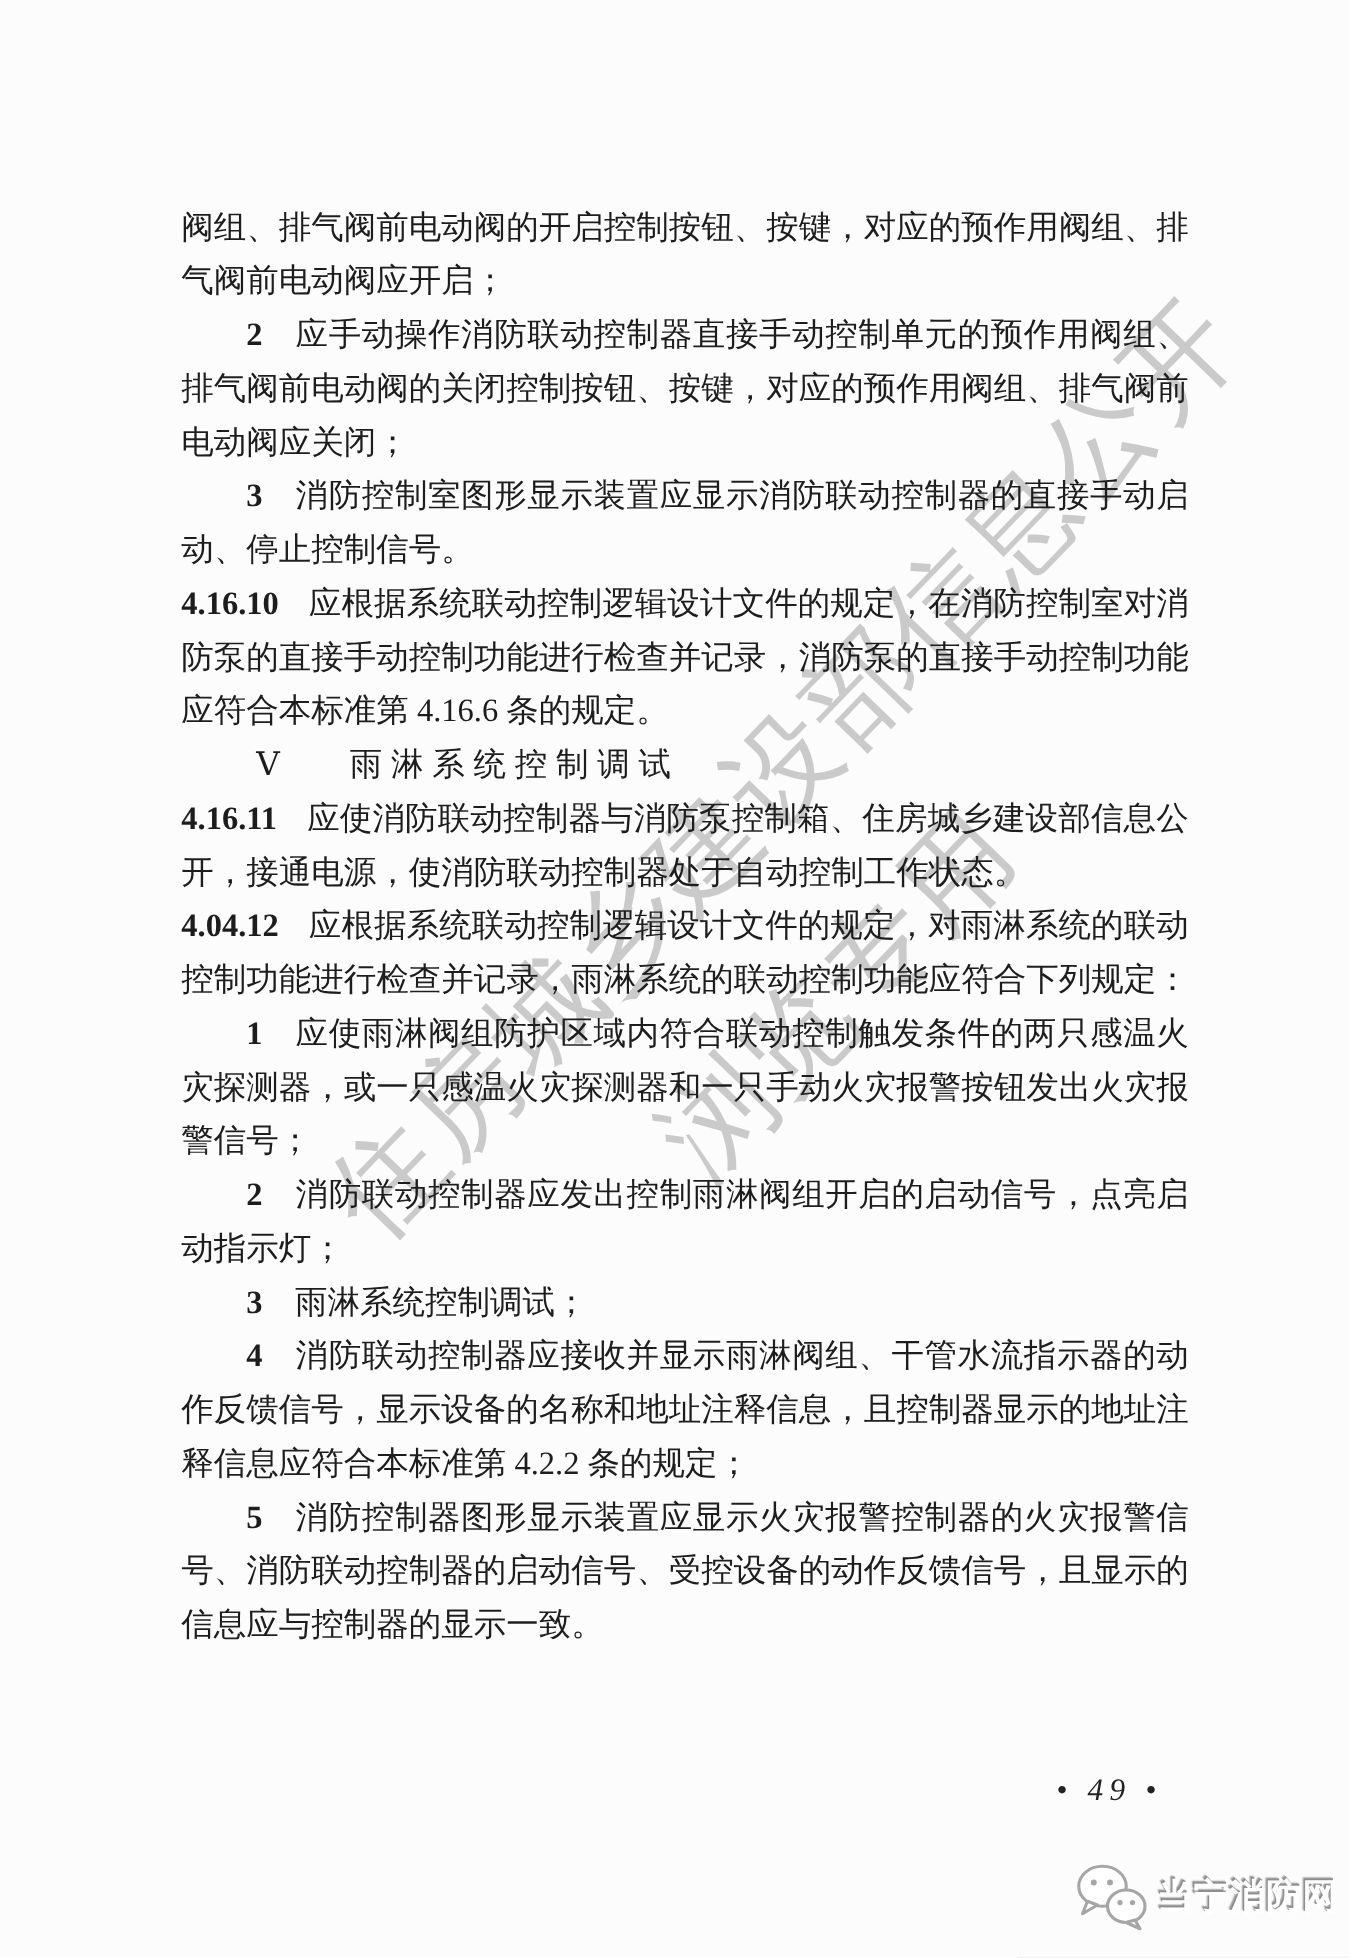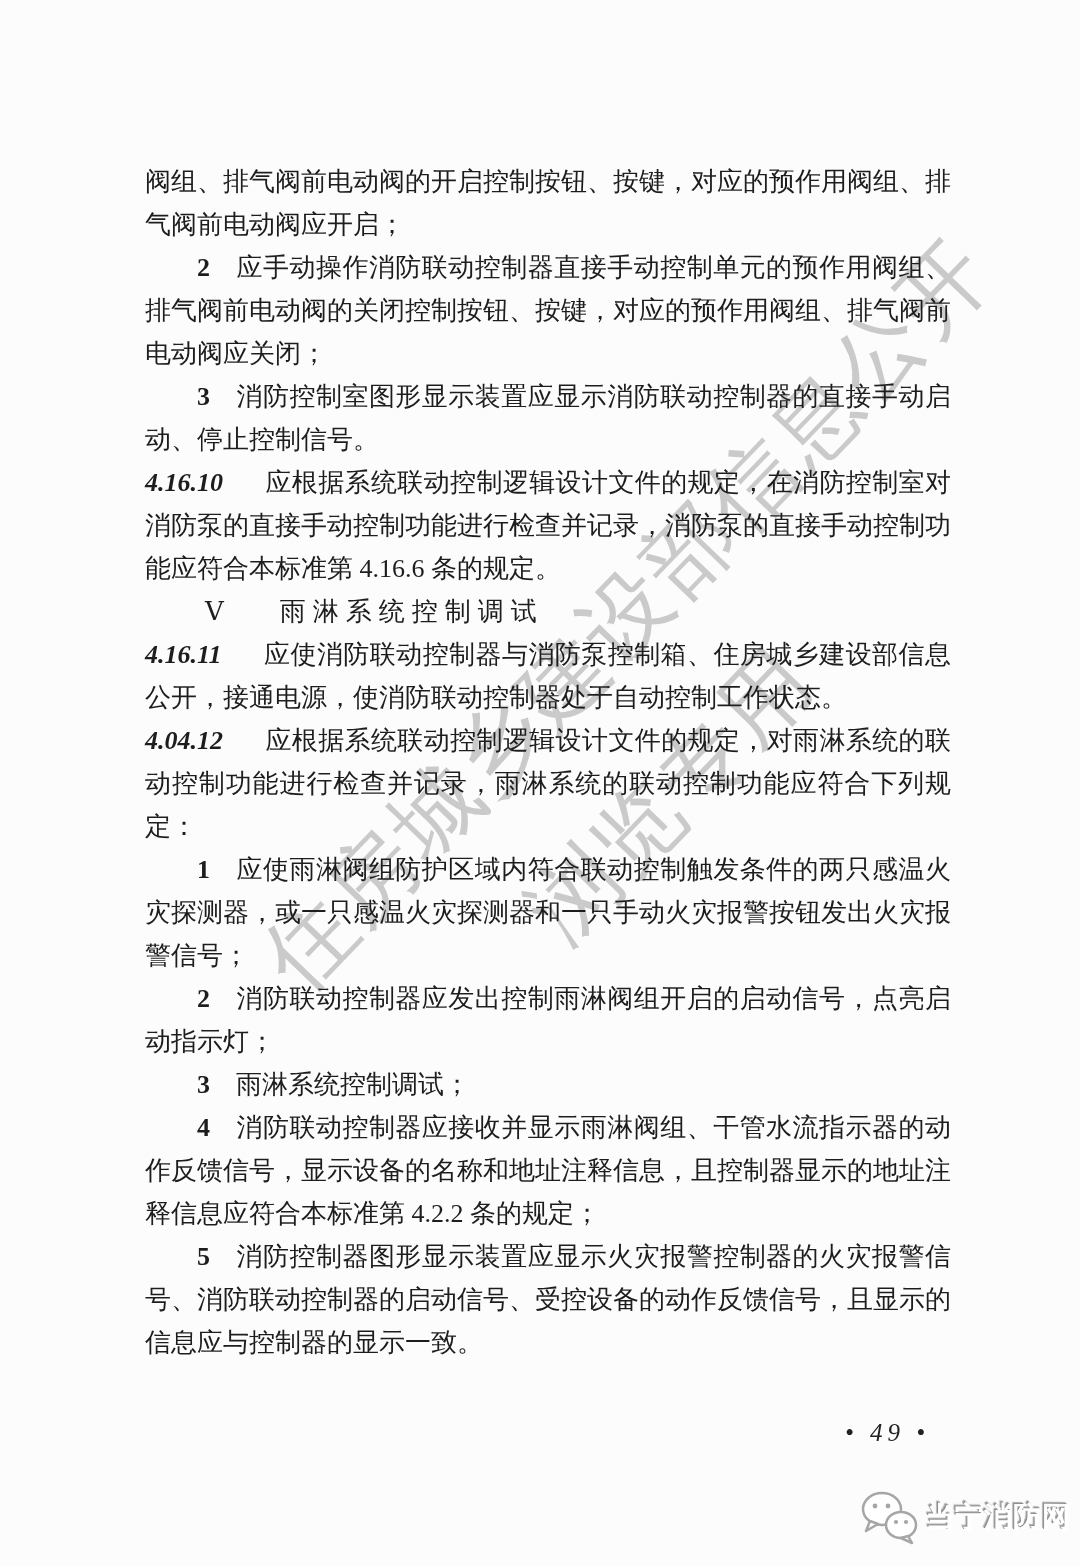--- a/index.html
+++ b/index.html
@@ -36,21 +36,21 @@
     line-height:43px;
   }
   .content p{
     margin:0;
     text-align:justify;
     text-justify:inter-character;
   }
   .pnum{font-weight:bold;}
   .item{text-indent:52px;}
   .item .pnum{margin-right:26px;}
-  .clause .pnum{margin-right:42px;font-style:italic;}
+  .clause .pnum{margin-right:24px;}
   .heading{
     text-align:center;
     padding-left:60px;
   }
   .heading .pnum{font-weight:normal;margin-right:34px;letter-spacing:2px;}
   .heading .htext{letter-spacing:7px;margin-left:20px;}
   
   .pagenum{
     position:absolute;
     left:845px;top:1419px;

